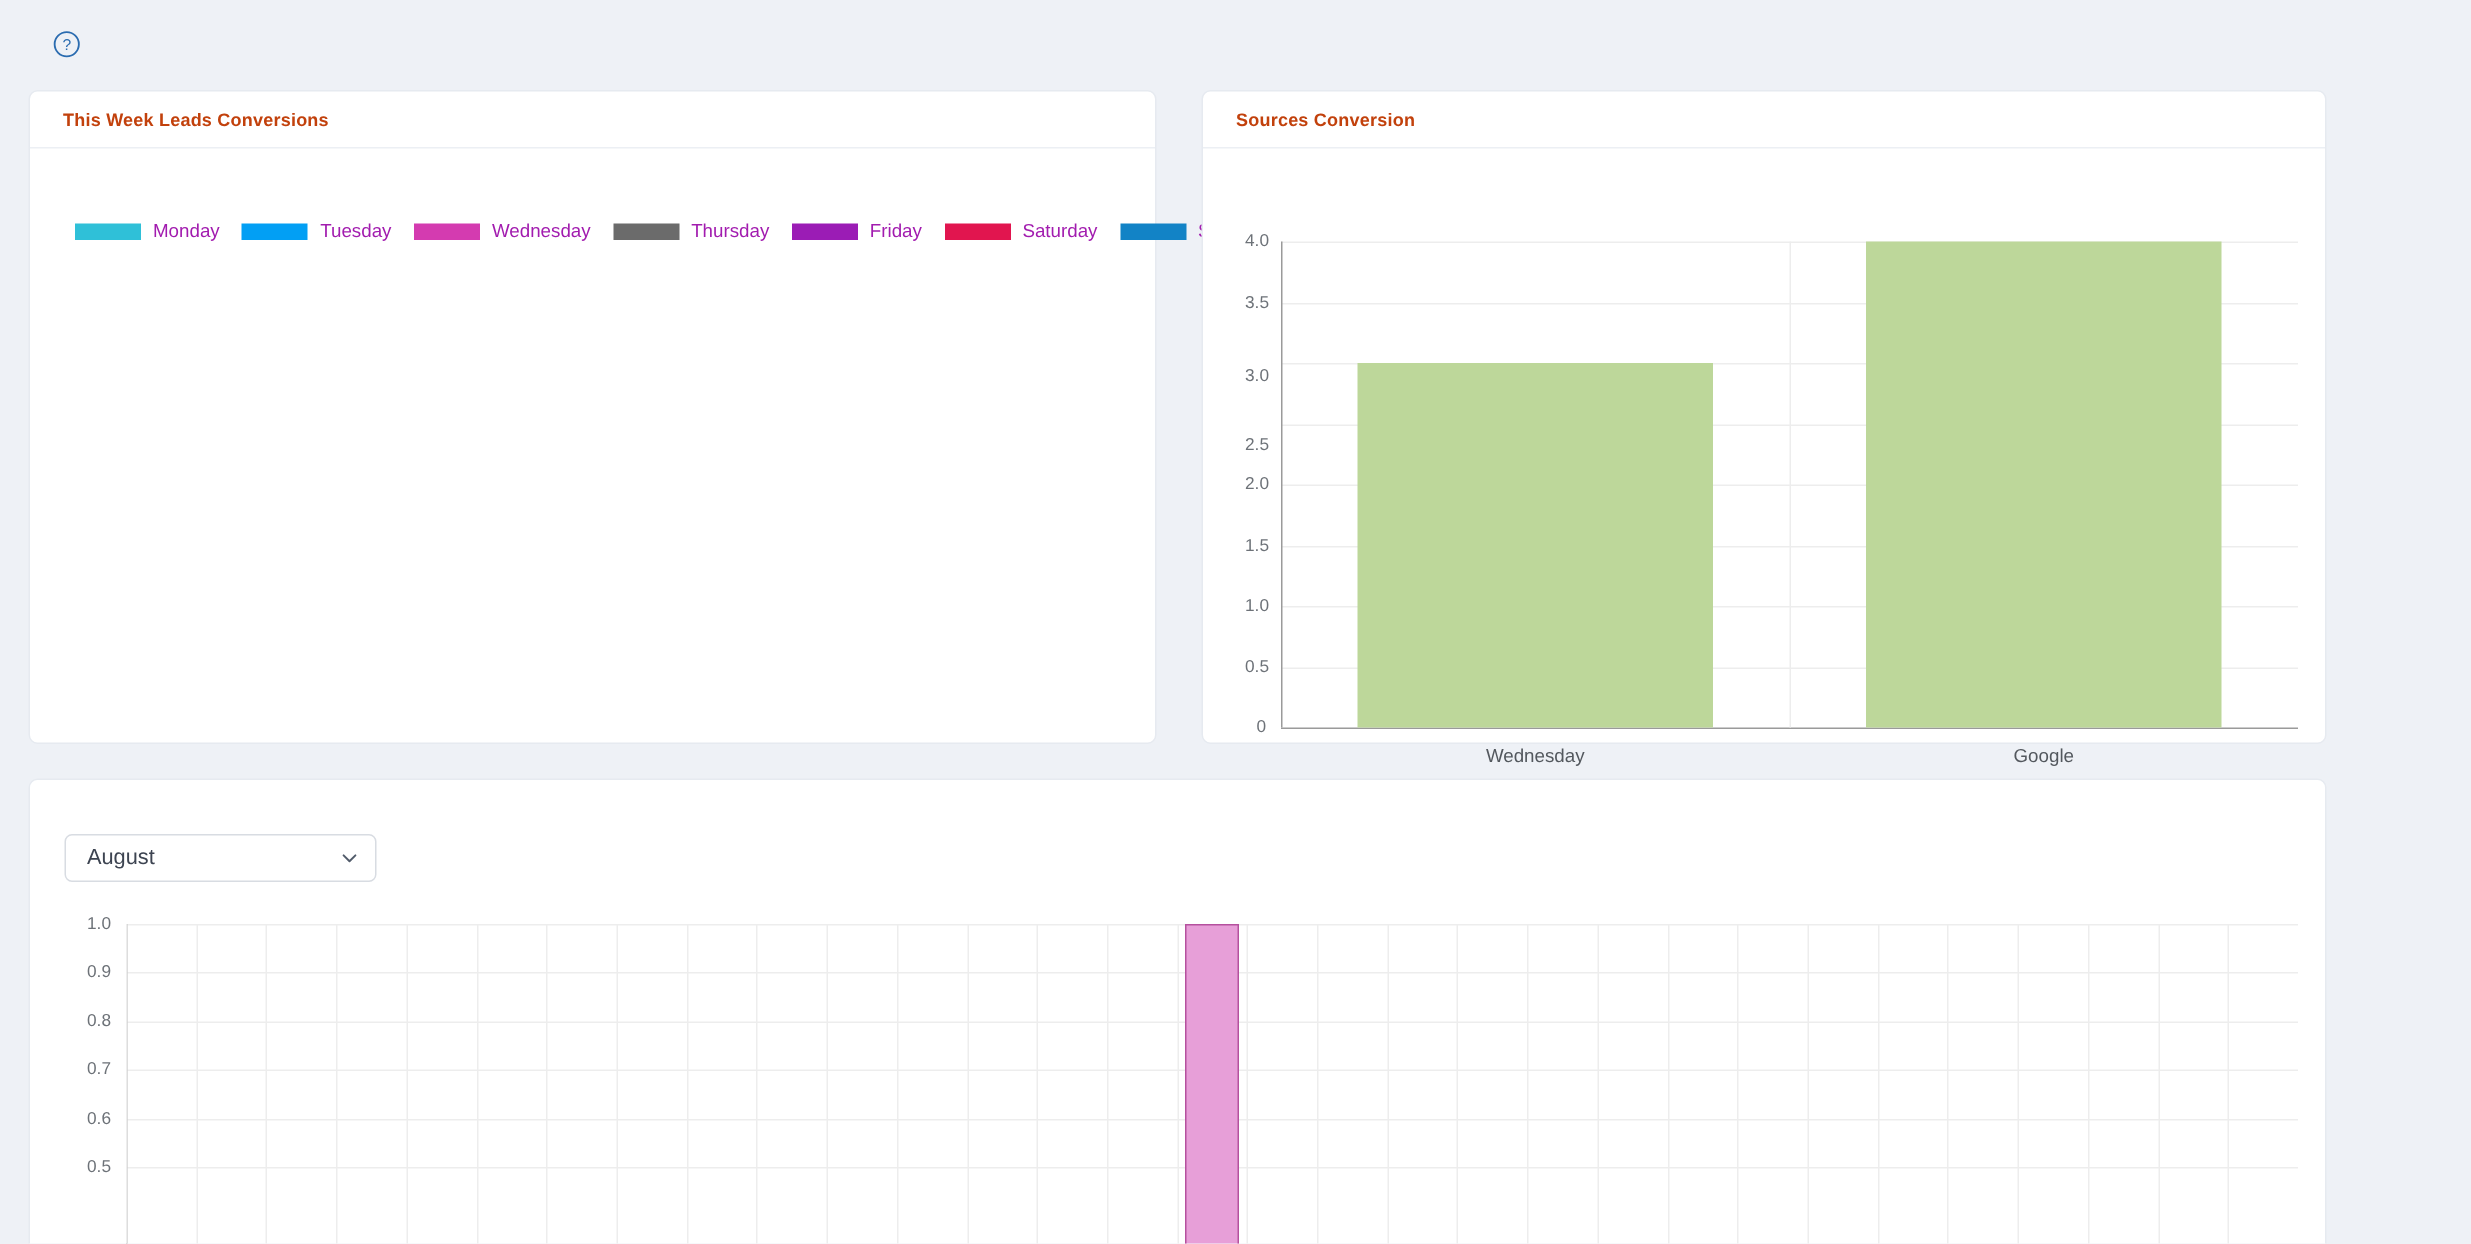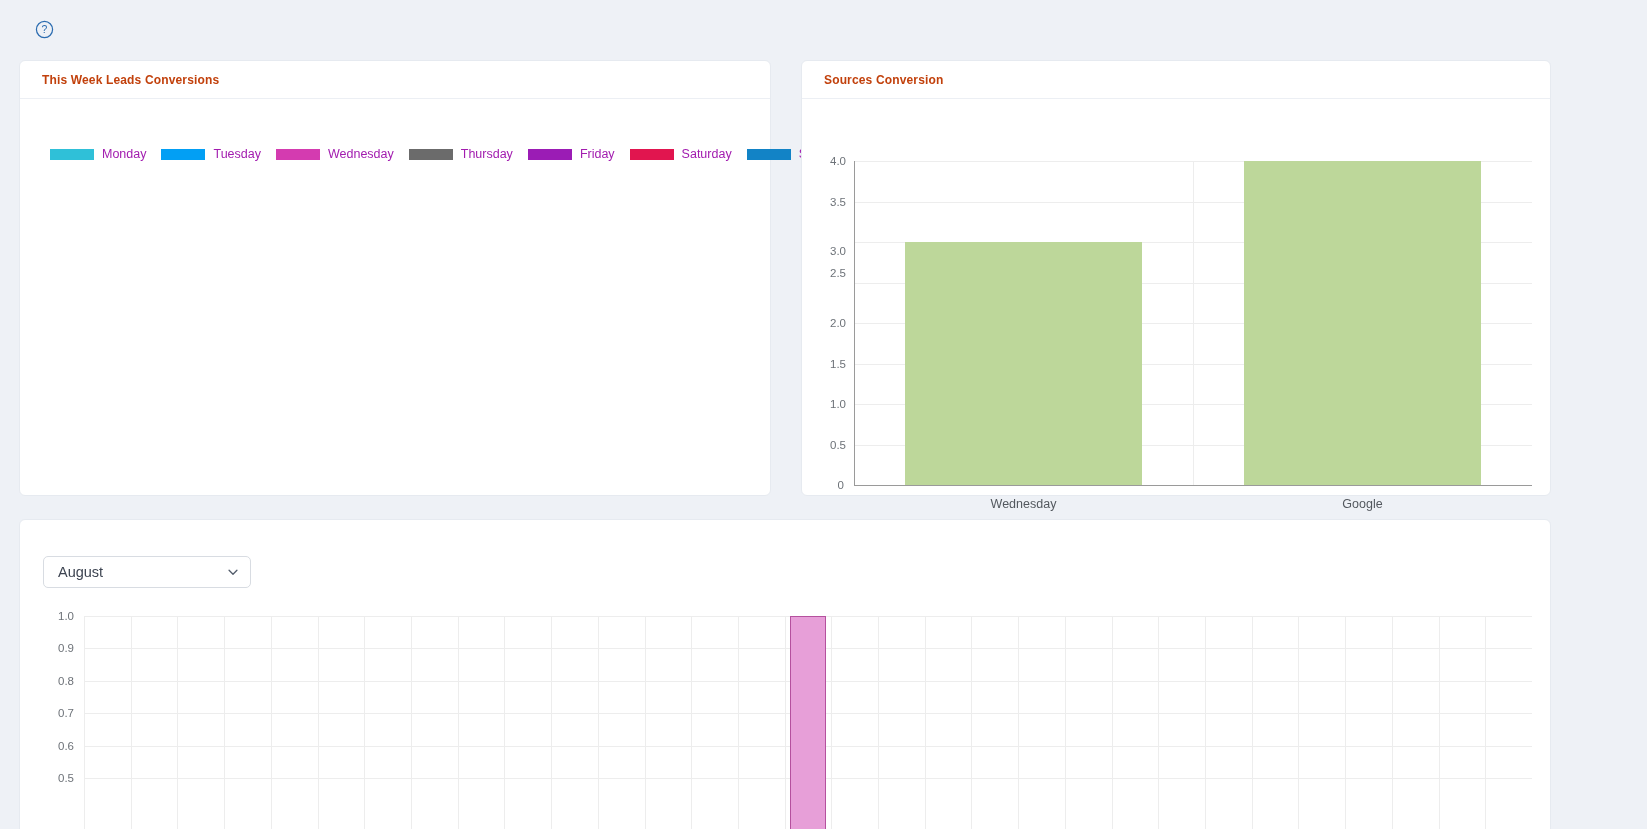--- a/index.html
+++ b/index.html
@@ -209,21 +209,21 @@
           <div class="y-tick" style="left: 0px; top: 386px; width: 42px;">0</div>
           <div class="gridline-h" style="left: 52px; top: 345.5px; width: 678px;"></div>
           <div class="y-tick" style="left: 0px; top: 345.5px; width: 42px;">0.5</div>
           <div class="gridline-h" style="left: 52px; top: 305px; width: 678px;"></div>
           <div class="y-tick" style="left: 0px; top: 305px; width: 42px;">1.0</div>
           <div class="gridline-h" style="left: 52px; top: 264.5px; width: 678px;"></div>
           <div class="y-tick" style="left: 0px; top: 264.5px; width: 42px;">1.5</div>
           <div class="gridline-h" style="left: 52px; top: 224px; width: 678px;"></div>
           <div class="y-tick" style="left: 0px; top: 224px; width: 42px;">2.0</div>
           <div class="gridline-h" style="left: 52px; top: 183.5px; width: 678px;"></div>
-          <div class="y-tick" style="left: 0px; top: 174px; width: 42px;">2.5</div>
+          <div class="y-tick" style="left: 0px; top: 198px; width: 42px;">2.5</div>
           <div class="gridline-h" style="left: 52px; top: 143px; width: 678px;"></div>
           <div class="y-tick" style="left: 0px; top: 152px; width: 42px;">3.0</div>
           <div class="gridline-h" style="left: 52px; top: 102.5px; width: 678px;"></div>
           <div class="y-tick" style="left: 0px; top: 102.5px; width: 42px;">3.5</div>
           <div class="gridline-h" style="left: 52px; top: 62px; width: 678px;"></div>
           <div class="y-tick" style="left: 0px; top: 62px; width: 42px;">4.0</div>
           <div class="axis-line-y" style="left: 52px; top: 62px; height: 324px;"></div>
           <div class="axis-line-x" style="left: 52px; top: 386px; width: 678px;"></div>
           <div class="bar" style="left: 102.85px; top: 143px; width: 237.3px; height: 243px; background: rgb(189, 215, 154);"></div>
           <div class="x-label" style="left: 52px; top: 398px; width: 339px;">Wednesday</div>

